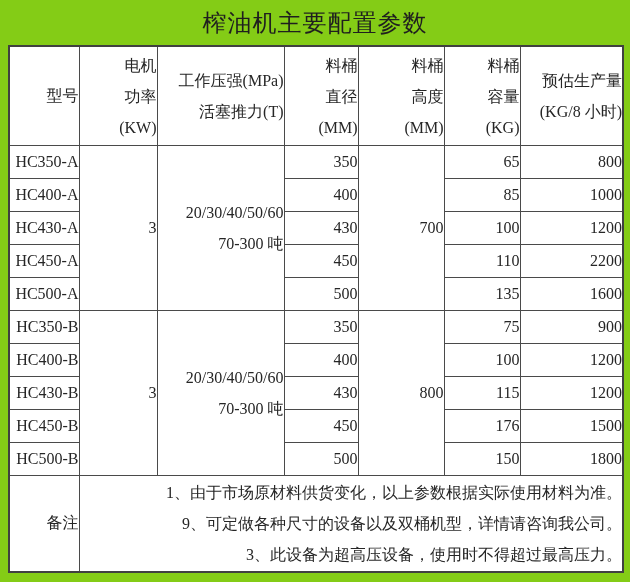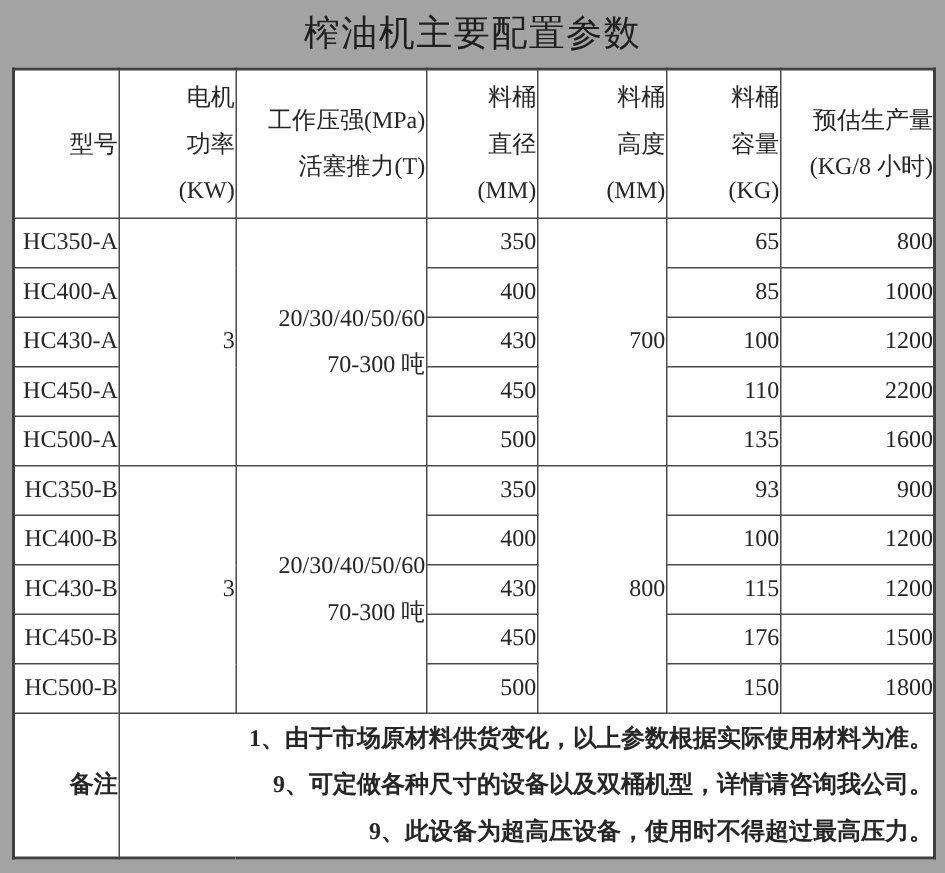--- a/index.html
+++ b/index.html
@@ -9,21 +9,21 @@
     width: 630px;
     height: 582px;
     overflow: hidden;
     font-family: "Liberation Serif", "DejaVu Serif", serif;
     color: #262626;
   }
   .page {
     width: 630px;
     height: 582px;
     position: relative;
-    background: #a3a3a3;
+    background: #84cc16;
   }
   .title {
     text-align: center;
     font-size: 24px;
     letter-spacing: 1px;
     color: #1f1f1f;
     padding-top: 8px;
     height: 37px;
     line-height: 30px;
     font-weight: 500;
@@ -43,21 +43,21 @@
     font-weight: normal;
     color: #262626;
     padding: 0;
     overflow: hidden;
   }
   table.spec { border: 2px solid #404040; }
   table.spec th { height: 98px; }
   table.spec td { height: 32px; }
   .pre { white-space: pre-line; }
   th.pre, td.pre { line-height: 31px; }
-  tr.remarks-row td { height: 95px; font-weight: bold; }
+  tr.remarks-row td { height: 95px; }
   td.remarks-cell {
     text-align: left;
     padding-left: 12px;
     vertical-align: middle;
   }
   td.remarks-cell .note { line-height: 31px; }
 </style>
 </head>
 <body>
 
@@ -132,21 +132,21 @@
         <td>1600</td>
       </tr>
 
       <tr>
         <td>HC350-B</td>
         <td rowspan="5">3</td>
         <td rowspan="5" class="pre">20/30/40/50/60
 70-300 吨</td>
         <td>350</td>
         <td rowspan="5">800</td>
-        <td>93</td>
+        <td>75</td>
         <td>900</td>
       </tr>
       <tr>
         <td>HC400-B</td>
         <td>400</td>
         <td>100</td>
         <td>1200</td>
       </tr>
       <tr>
         <td>HC430-B</td>
@@ -165,18 +165,18 @@
         <td>500</td>
         <td>150</td>
         <td>1800</td>
       </tr>
 
       <tr class="remarks-row">
         <td>备注</td>
         <td colspan="6" class="remarks-cell">
           <div class="note">1、由于市场原材料供货变化，以上参数根据实际使用材料为准。</div>
           <div class="note">9、可定做各种尺寸的设备以及双桶机型，详情请咨询我公司。</div>
-          <div class="note">9、此设备为超高压设备，使用时不得超过最高压力。</div>
+          <div class="note">3、此设备为超高压设备，使用时不得超过最高压力。</div>
         </td>
       </tr>
     </tbody>
   </table>
 </div>
 
 </body></html>

